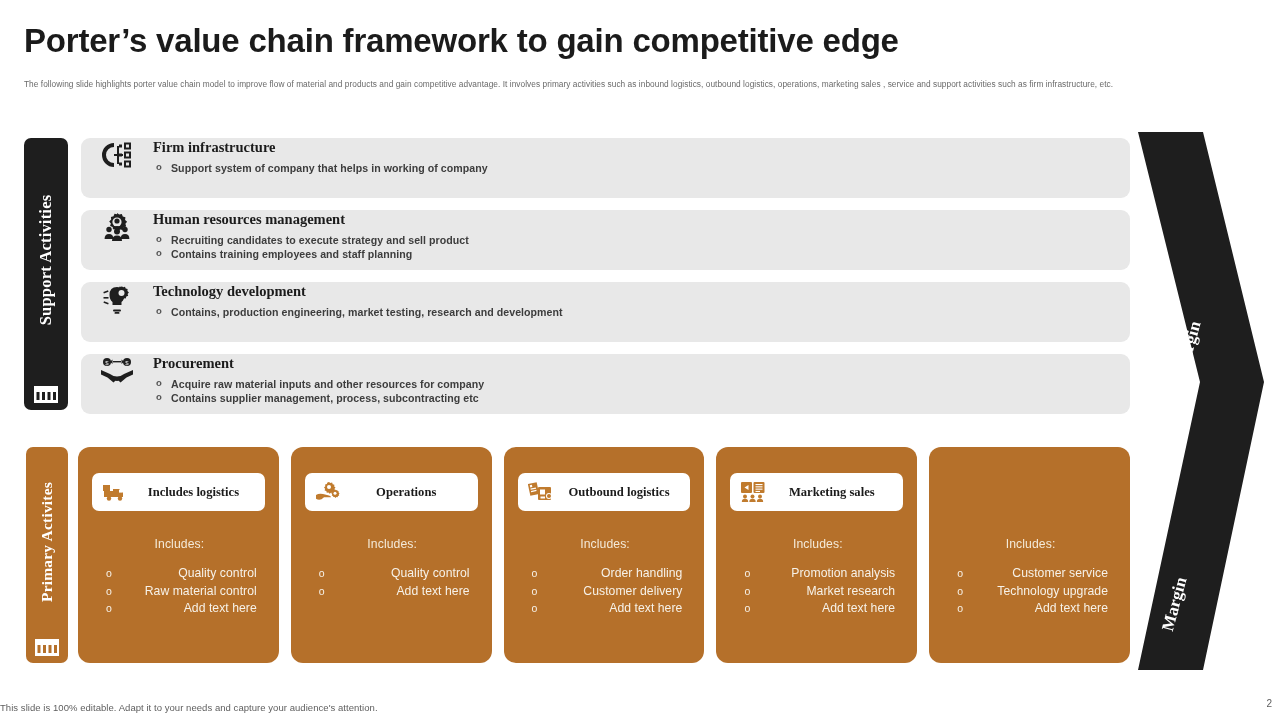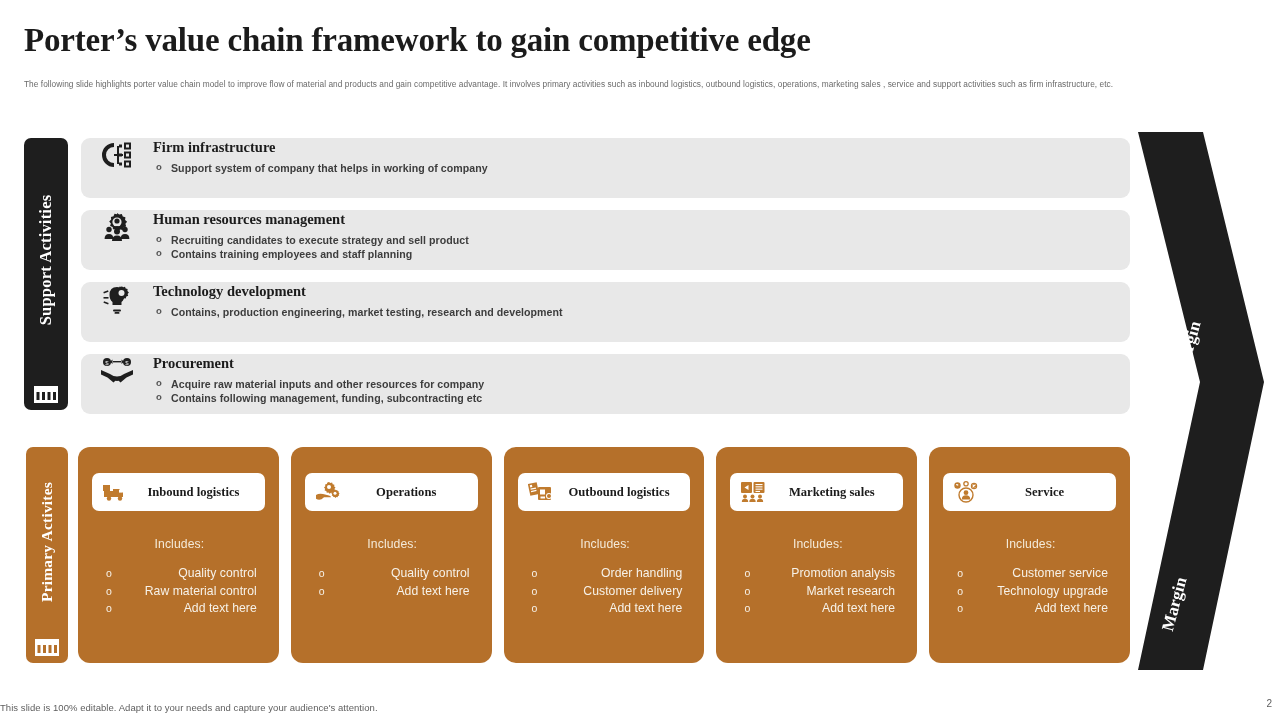--- a/index.html
+++ b/index.html
@@ -13,21 +13,21 @@
     position: relative;
     overflow: hidden;
     font-family: "Liberation Sans", sans-serif;
   }
 
   
   .slide-title {
     position: absolute;
     left: 24px;
     top: 22px;
-    font-family: Liberation Serif, serif;
+    font-family: Liberation Sans, sans-serif;
     font-size: 33px;
     font-weight: 700;
     color: #1b1b1b;
     letter-spacing: -0.2px;
     white-space: nowrap;
   }
   .slide-subtitle {
     position: absolute;
     left: 24px;
     top: 79px;
@@ -385,21 +385,21 @@
             <path d="M2 16 l9 4 6 6 -2.5 2.5 -6-5 -6.5-3z"></path>
             <path d="M34 16 l-9 4 -6 6 2.5 2.5 6-5 6.5-3z"></path>
             <path d="M11 20 q7 5 14 0 l-4 6 q-3 2-6 0z"></path>
           </g>
         </svg>
       </div>
       <div class="text-cell">
         <p class="support-head">Procurement</p>
         <ul class="support-bullets">
           <li>Acquire raw material inputs and other resources for company</li>
-          <li>Contains following management, funding, subcontracting etc</li>
+          <li>Contains supplier management, process, subcontracting etc</li>
         </ul>
       </div>
     </div>
 
   </div>
 </div>
 
 <div class="primary-wrap">
 
   <div class="vbar vbar-primary">
@@ -425,21 +425,21 @@
             <g fill="#c07b2e">
               <rect x="1" y="3" width="7" height="6"></rect>
               <rect x="2" y="9" width="9" height="6"></rect>
               <path d="M11 7 h6 l4 4 v4 h-10z"></path>
               <rect x="17" y="8" width="3" height="2.6" fill="#ffffff"></rect>
               <circle cx="7" cy="16.5" r="2.2"></circle>
               <circle cx="18" cy="16.5" r="2.2"></circle>
             </g>
           </svg>
         </span>
-        <span class="ph-title">Inbound logistics</span>
+        <span class="ph-title">Includes logistics</span>
       </div>
       <div class="pcard-body">
         <div class="includes-label">Includes:</div>
         <ul class="p-bullets">
           <li>Quality control</li>
           <li>Raw material control</li>
           <li>Add text here</li>
         </ul>
       </div>
     </div>
@@ -524,38 +524,20 @@
         <div class="includes-label">Includes:</div>
         <ul class="p-bullets">
           <li>Promotion analysis</li>
           <li>Market research</li>
           <li>Add text here</li>
         </ul>
       </div>
     </div>
 
     <div class="pcard">
-      <div class="pcard-head">
-        <span class="ph-icon">
-          <svg width="26" height="22" viewBox="0 0 26 22">
-            <g fill="#c07b2e">
-              <circle cx="4.5" cy="4.5" r="3.2"></circle>
-              <path d="M3 3.2 q1.6-.6 2.6 .9 l-.9 .7 q-.7-.9-1.4-.5z" fill="#ffffff"></path>
-              <circle cx="13" cy="2.8" r="2.8"></circle>
-              <circle cx="13" cy="2.8" r="1.5" fill="#ffffff"></circle>
-              <circle cx="21" cy="5" r="3.2"></circle>
-              <path d="M19.6 3.6 l2.8 2.8 M22.4 3.6 l-2.8 2.8" stroke="#ffffff" stroke-width="1.1"></path>
-              <circle cx="13" cy="14" r="7" fill="none" stroke="#c07b2e" stroke-width="1.4"></circle>
-              <circle cx="13" cy="11.7" r="2.4"></circle>
-              <path d="M8.8 18.5 q0-4.2 4.2-4.2 t4.2 4.2z"></path>
-            </g>
-          </svg>
-        </span>
-        <span class="ph-title">Service</span>
-      </div>
       <div class="pcard-body">
         <div class="includes-label">Includes:</div>
         <ul class="p-bullets">
           <li>Customer service</li>
           <li>Technology upgrade</li>
           <li>Add text here</li>
         </ul>
       </div>
     </div>
 

